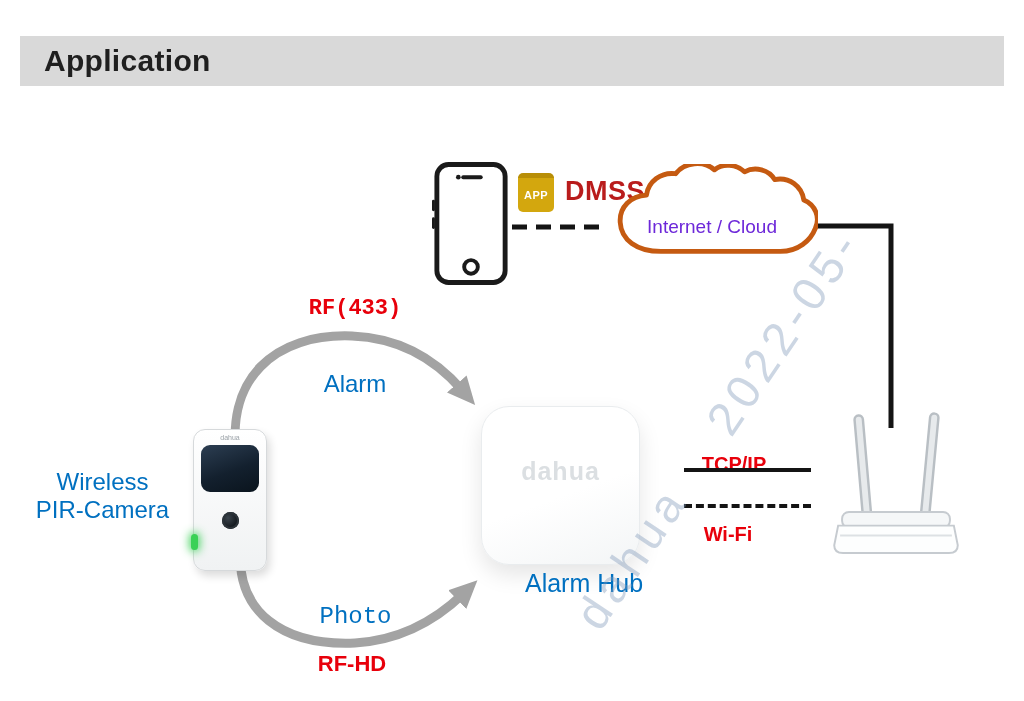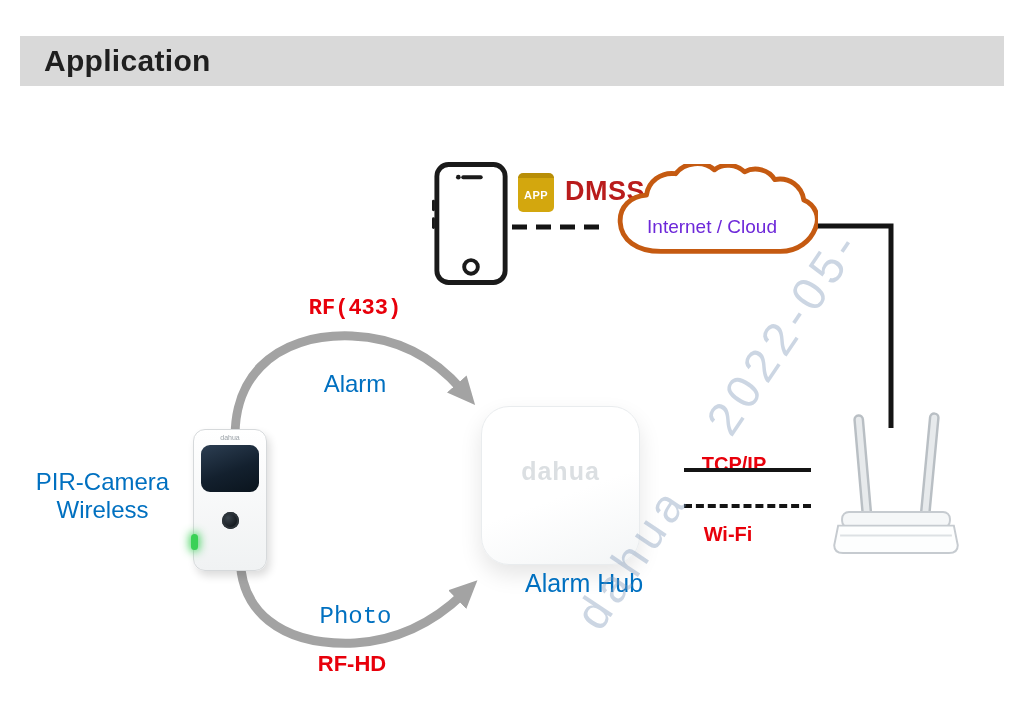--- a/index.html
+++ b/index.html
@@ -105,22 +105,22 @@
   <div class="lbl blue" style="left:308px;top:603px;width:95px;font-family:Liberation Mono, monospace;">Photo</div>
   <div class="lbl red" style="left:302px;top:651px;width:100px;">RF-HD</div>
 
   <div class="abs pir">
     <div class="pir-brand">dahua</div>
     <div class="pir-window"></div>
     <div class="pir-lens"></div>
     <div class="pir-led"></div>
   </div>
   <div class="lbl blue" style="left:15px;top:468px;width:175px;">
+    <div>Wireless</div>
     <div>PIR-Camera</div>
-    <div>Wireless</div>
   </div>
 
   <div class="abs hub">
     <div class="hub-logo">dahua</div>
   </div>
   <div class="lbl blue" style="left:502px;top:569px;width:164px;font-size:25px;">Alarm Hub</div>
 
   <div class="lbl red-sm" style="left:674px;top:437px;width:120px;margin-top:16px;">TCP/IP</div>
   <div class="abs line-solid" style="left:684px;top:468px;width:127px;"></div>
   <div class="abs line-dashed" style="left:684px;top:504px;width:127px;"></div>

